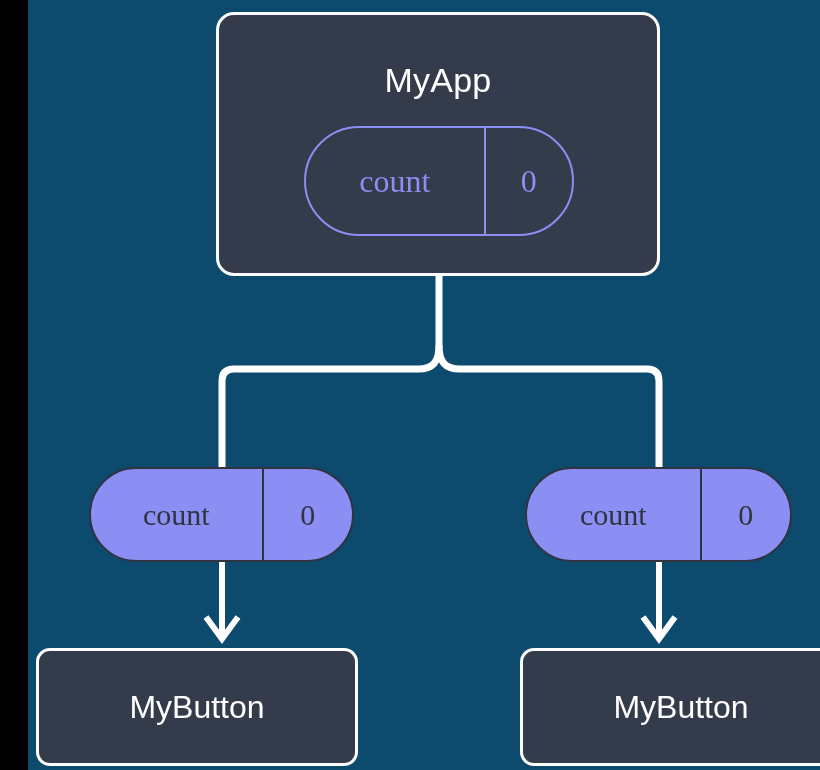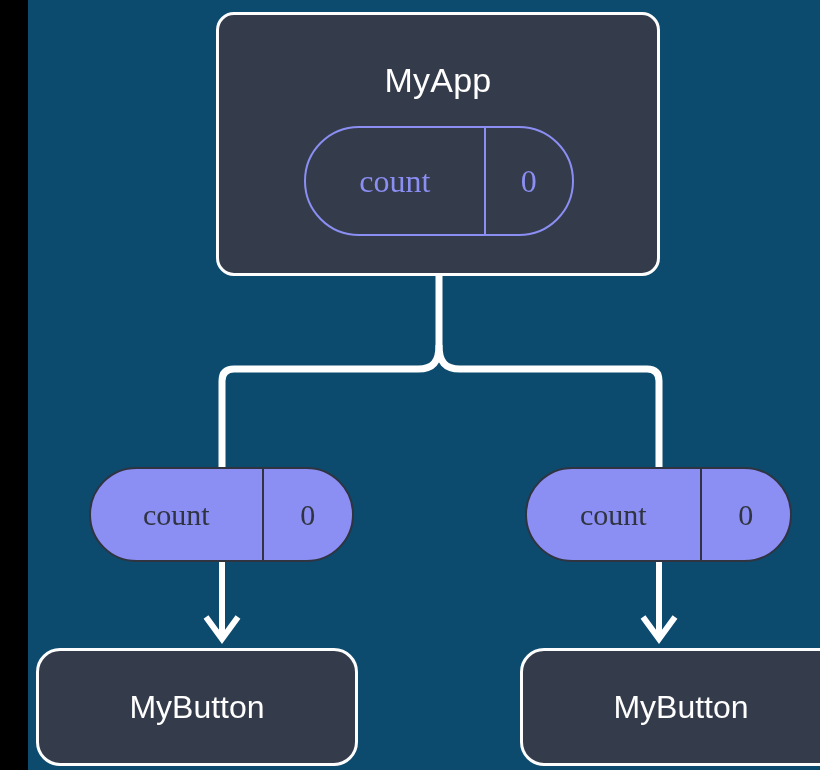--- a/index.html
+++ b/index.html
@@ -130,21 +130,21 @@
   }
   #right-state-pill .pill-key { width: 174px; }
   #right-state-pill .pill-val { width: 89px; }
 
   
   .leaf-box {
     position: absolute;
     box-sizing: border-box;
     background: #343b4a;
     border: 3px solid #fdfdfd;
-    border-radius: 24px;
+    border-radius: 14px;
     display: flex;
     align-items: center;
     justify-content: center;
   }
   #left-leaf-box {
     left: 8px;
     top: 648px;
     width: 322px;
     height: 118px;
   }

